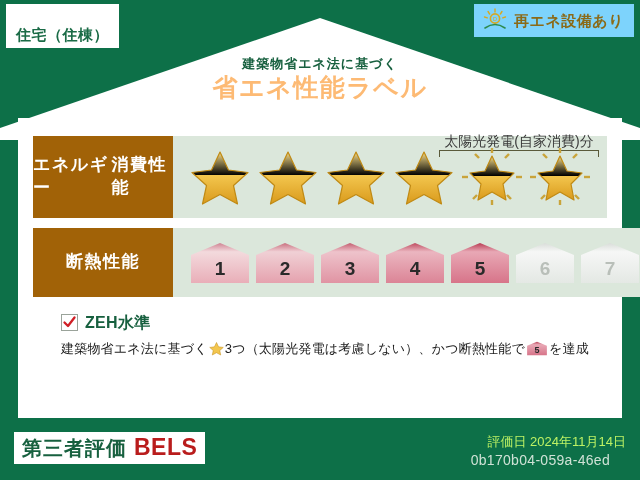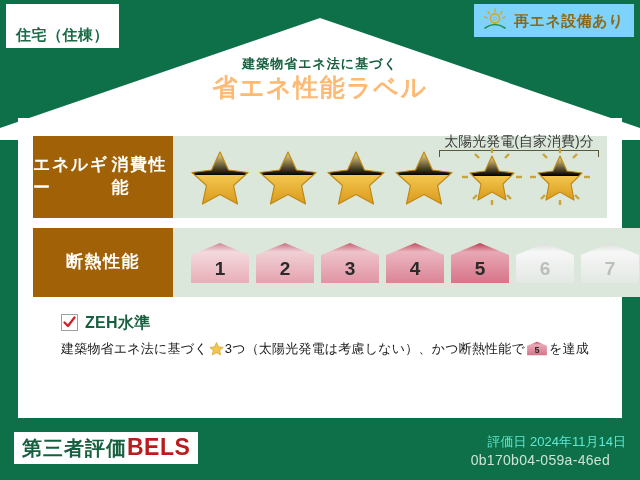--- a/index.html
+++ b/index.html
@@ -218,20 +218,21 @@
     left: 0; right: 0; bottom: 0;
     height: 56px;
   }
   .bels-box {
     position: absolute;
     left: 14px; top: 8px;
     background: #ffffff;
     padding: 4px 8px 5px 8px;
     display: flex;
     align-items: center;
+    gap: 7px;
     line-height: 1;
   }
   .bels-jp {
     color: #17603f;
     font-size: 20px;
     font-weight: bold;
     letter-spacing: 1px;
   }
   .bels-en {
     color: #b91c1c;
@@ -243,21 +244,21 @@
     position: absolute;
     left: 212px; top: 16px;
     color: #ffffff;
     font-size: 14px;
     letter-spacing: 0.5px;
     line-height: 1;
   }
   .eval-date {
     position: absolute;
     right: 14px; top: 11px;
-    color: #5eead4;
+    color: #bef264;
     font-size: 13px;
     line-height: 1;
     text-align: right;
   }
   .eval-id {
     position: absolute;
     right: 30px; top: 29px;
     color: #cfe2d6;
     font-size: 14px;
     line-height: 1;

